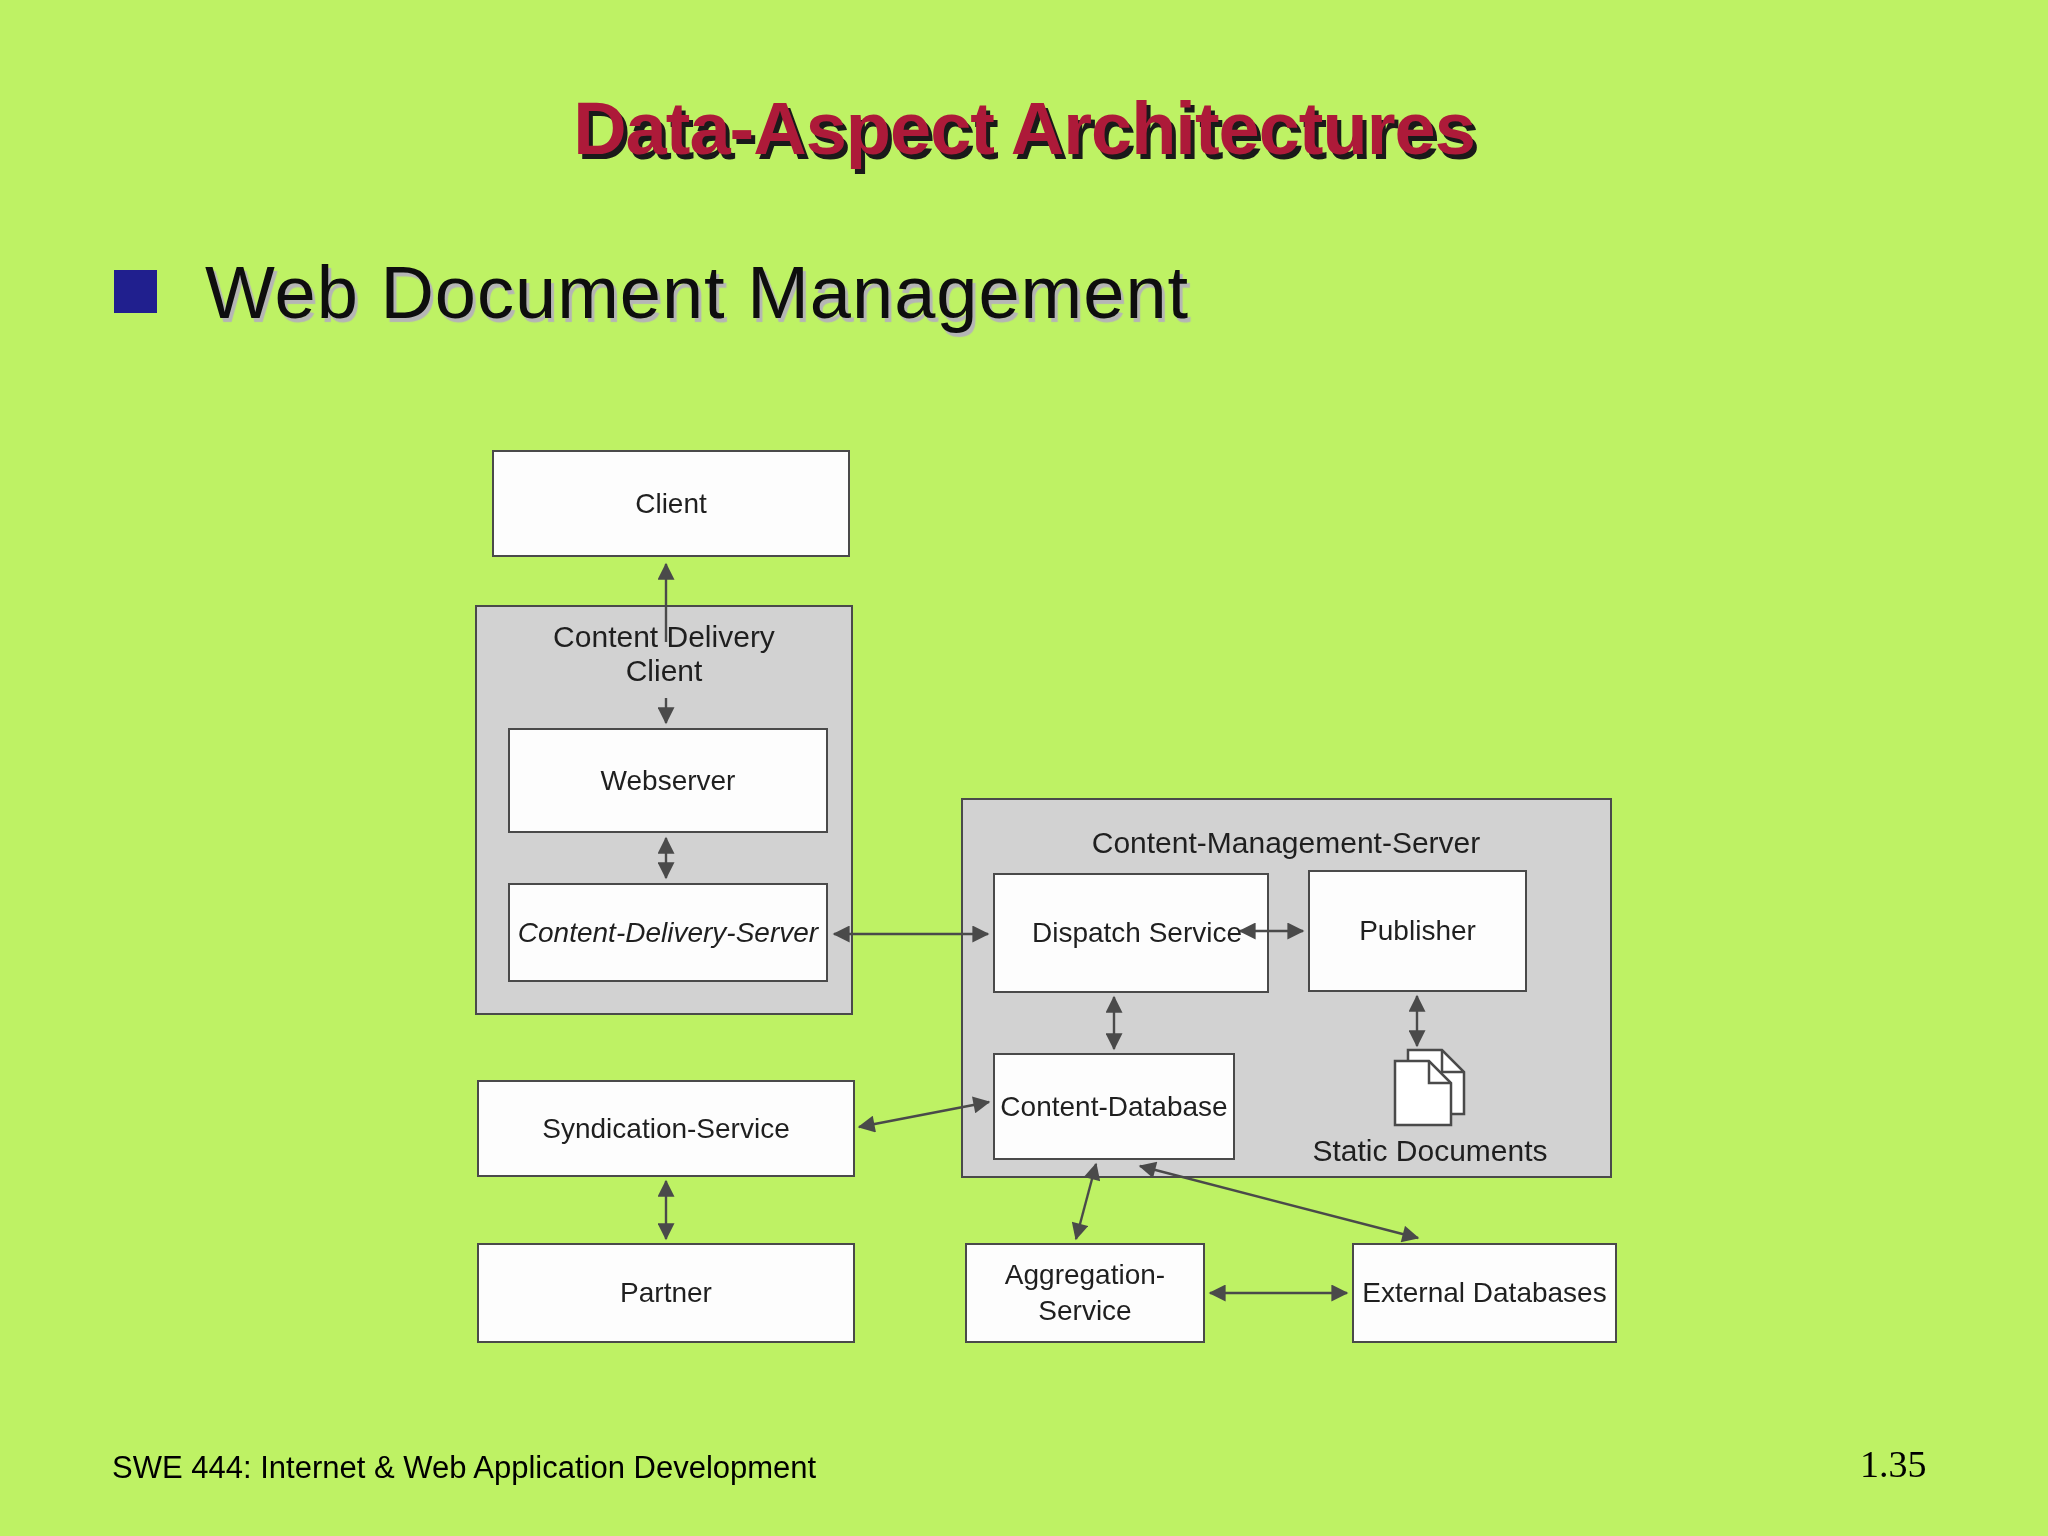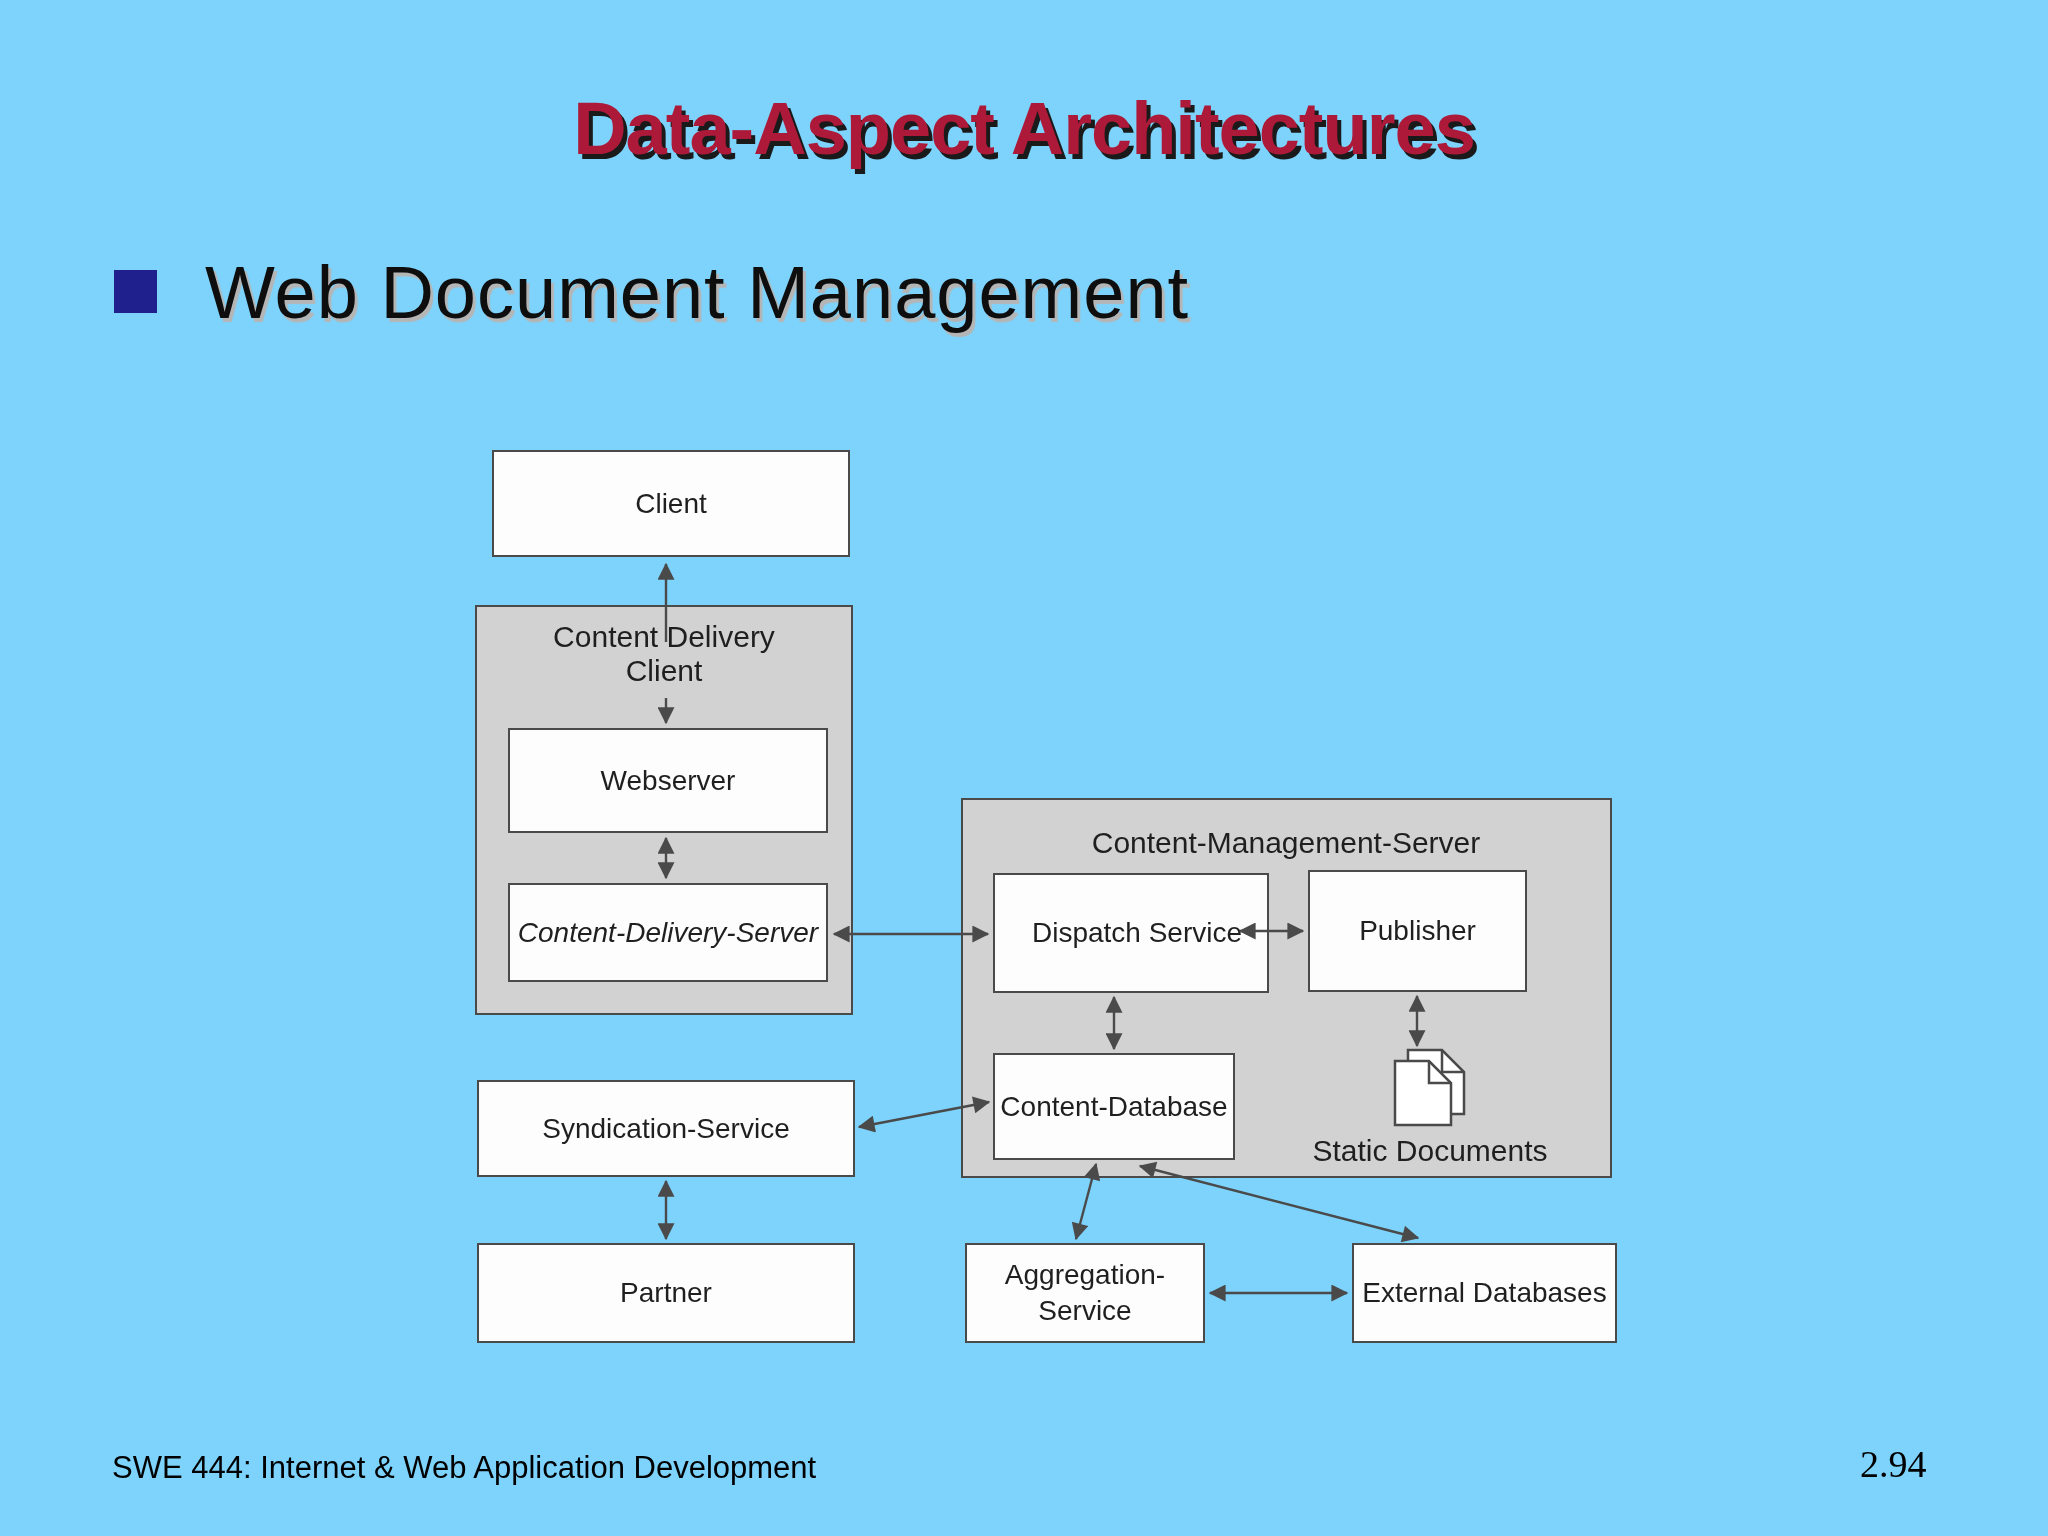--- a/index.html
+++ b/index.html
@@ -1,17 +1,17 @@
 <!DOCTYPE html>
 <html><head>
 <meta charset="utf-8">
 <style>
   html,body{margin:0;padding:0;background:#ffffff;}
   .slide{
-    position:relative;width:2048px;height:1536px;background:#7dd3fc;
+    position:relative;width:2048px;height:1536px;background:#bef264;
     font-family:"Liberation Sans","DejaVu Sans",sans-serif;overflow:hidden;
   }
   .title{
     position:absolute;left:0;right:0;top:86px;text-align:center;
     font-size:74px;font-weight:bold;letter-spacing:-1px;color:#ad1a39;
     text-shadow:4px 5px 0 #1a1a1a;
   }
   .bullet-square{
     position:absolute;left:114px;top:270px;width:43px;height:43px;background:#201f8e;
   }
@@ -102,15 +102,15 @@
 
       <path d="M1408,1050 L1442,1050 L1464,1072 L1464,1114 L1408,1114 Z"></path>
       <path d="M1442,1050 L1442,1072 L1464,1072" fill="none"></path>
 
       <path d="M1395,1061 L1429,1061 L1451,1083 L1451,1125 L1395,1125 Z"></path>
       <path d="M1429,1061 L1429,1083 L1451,1083" fill="none"></path>
     </g>
   </svg>
 
   <div class="footer-left">SWE 444: Internet &amp; Web Application Development</div>
-  <div class="footer-right">2.94</div>
+  <div class="footer-right">1.35</div>
 
 </div>
 
 </body></html>

